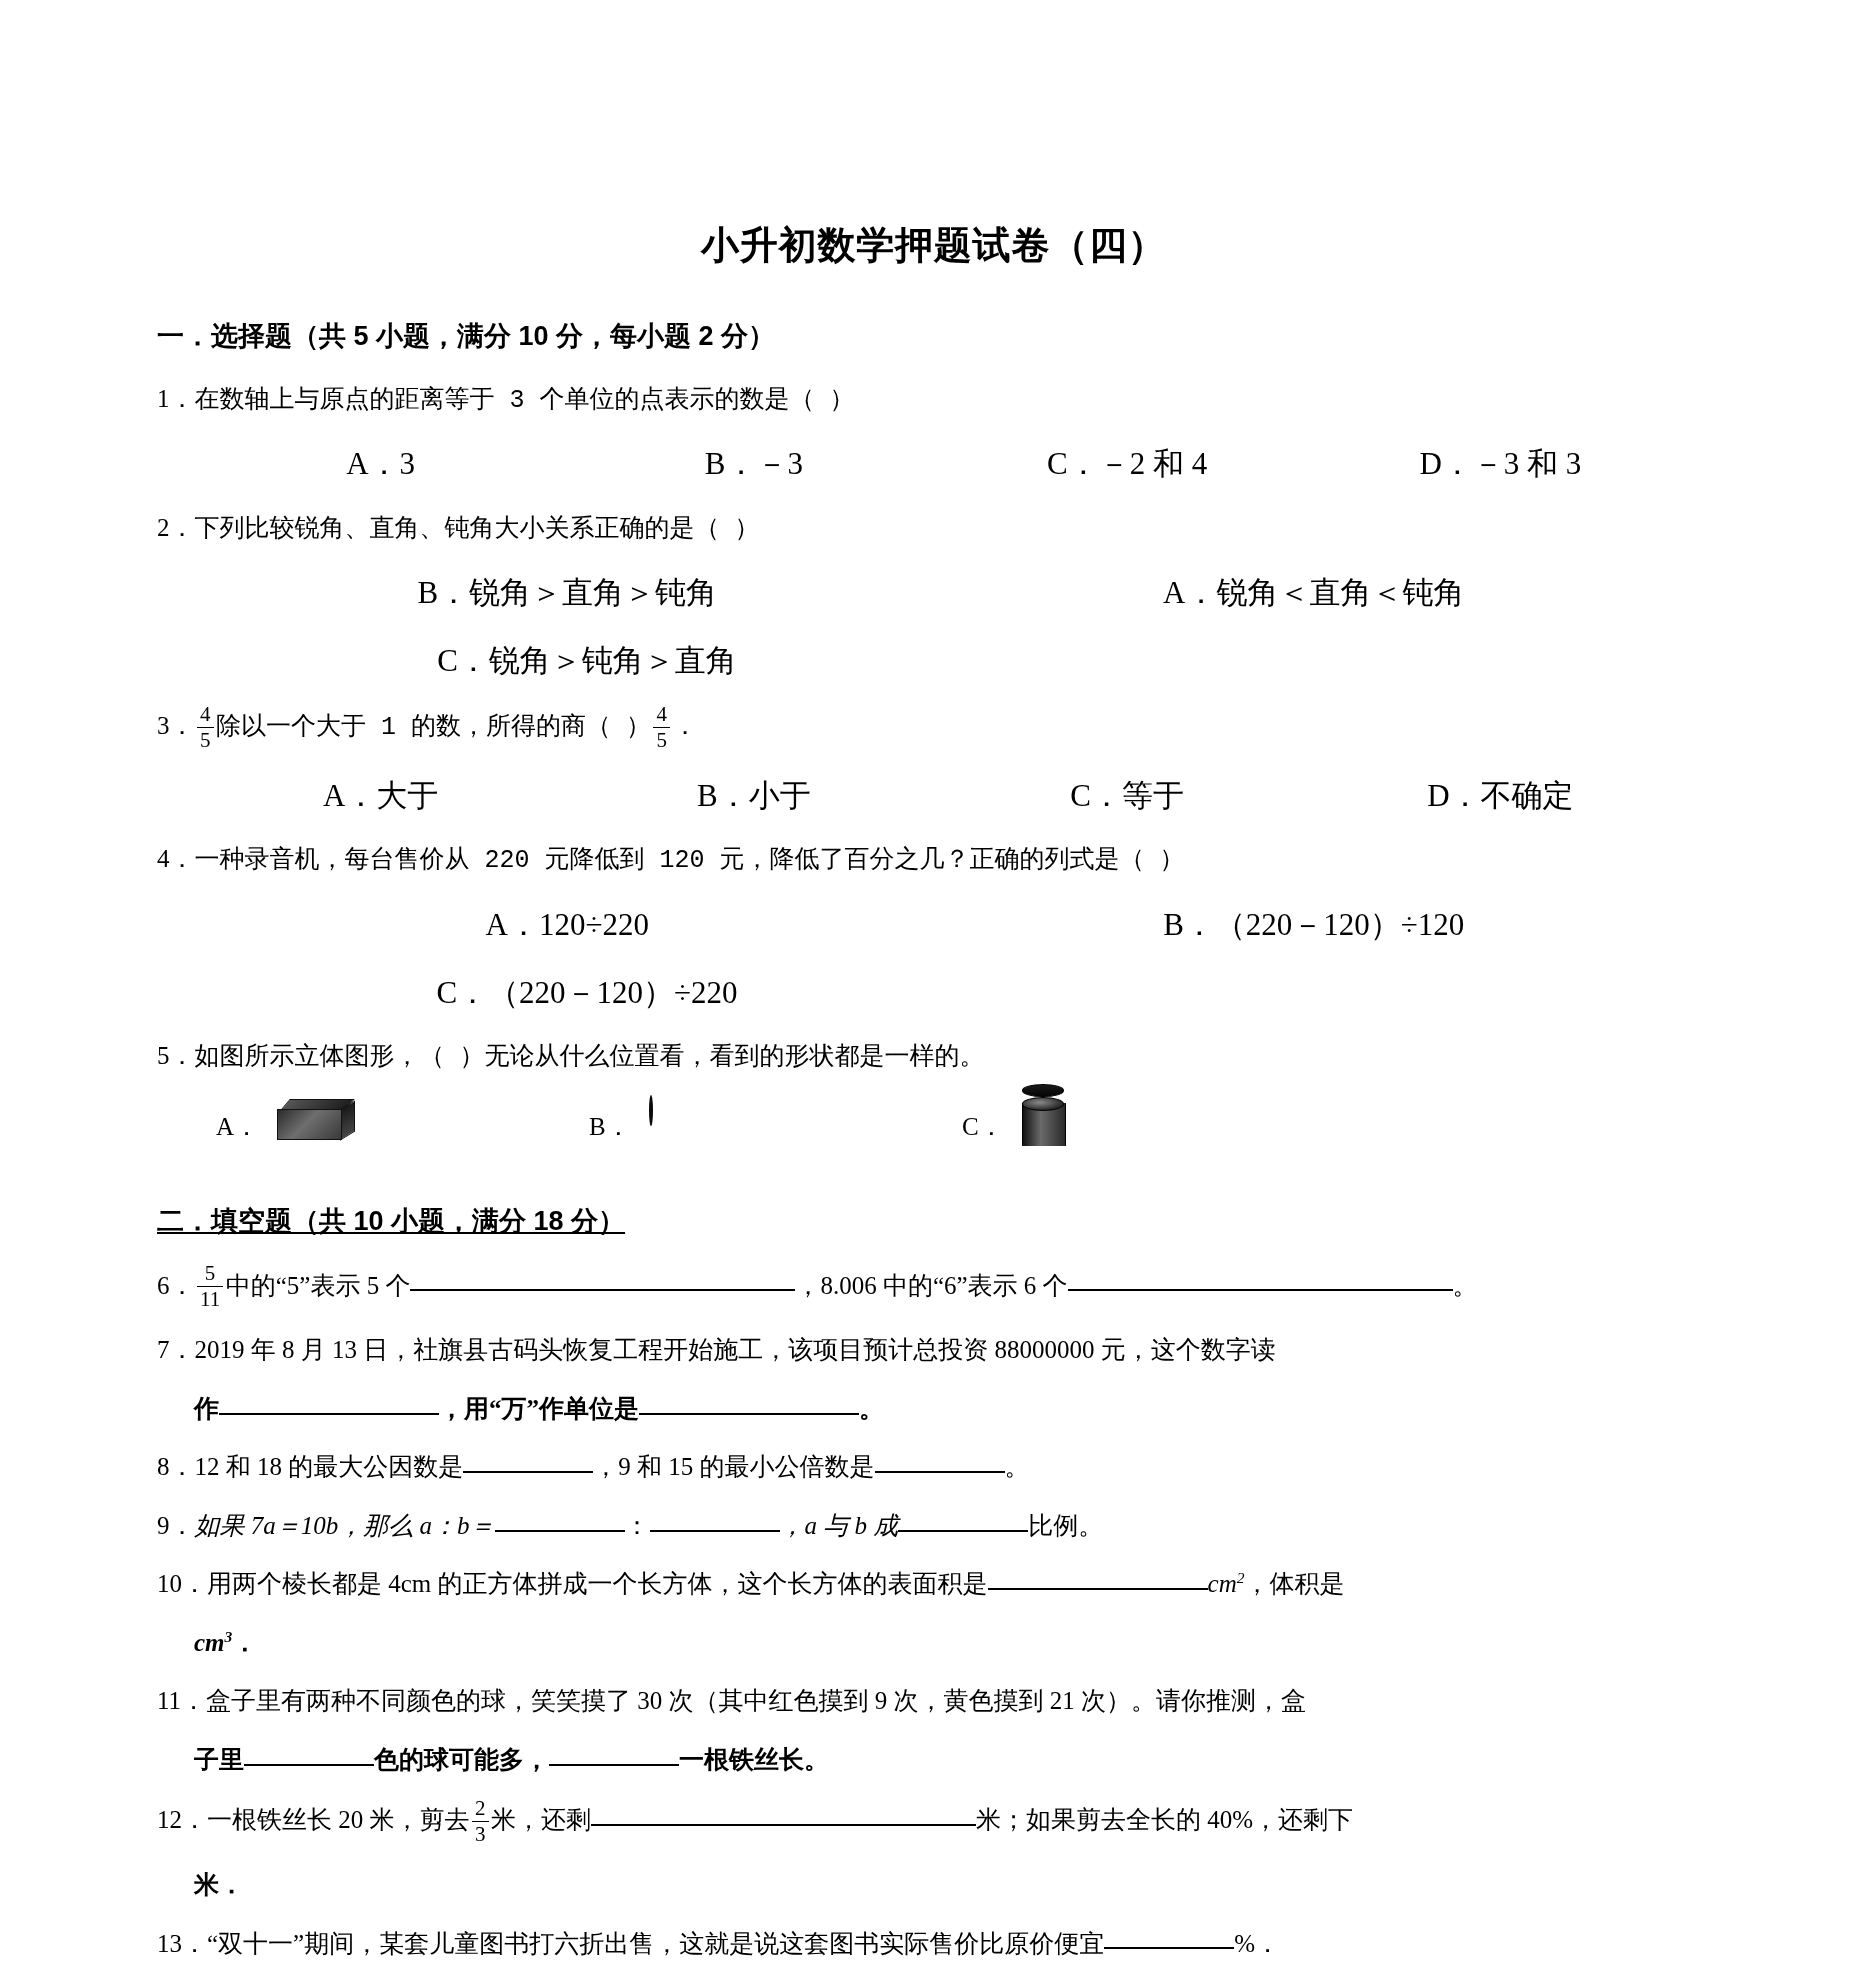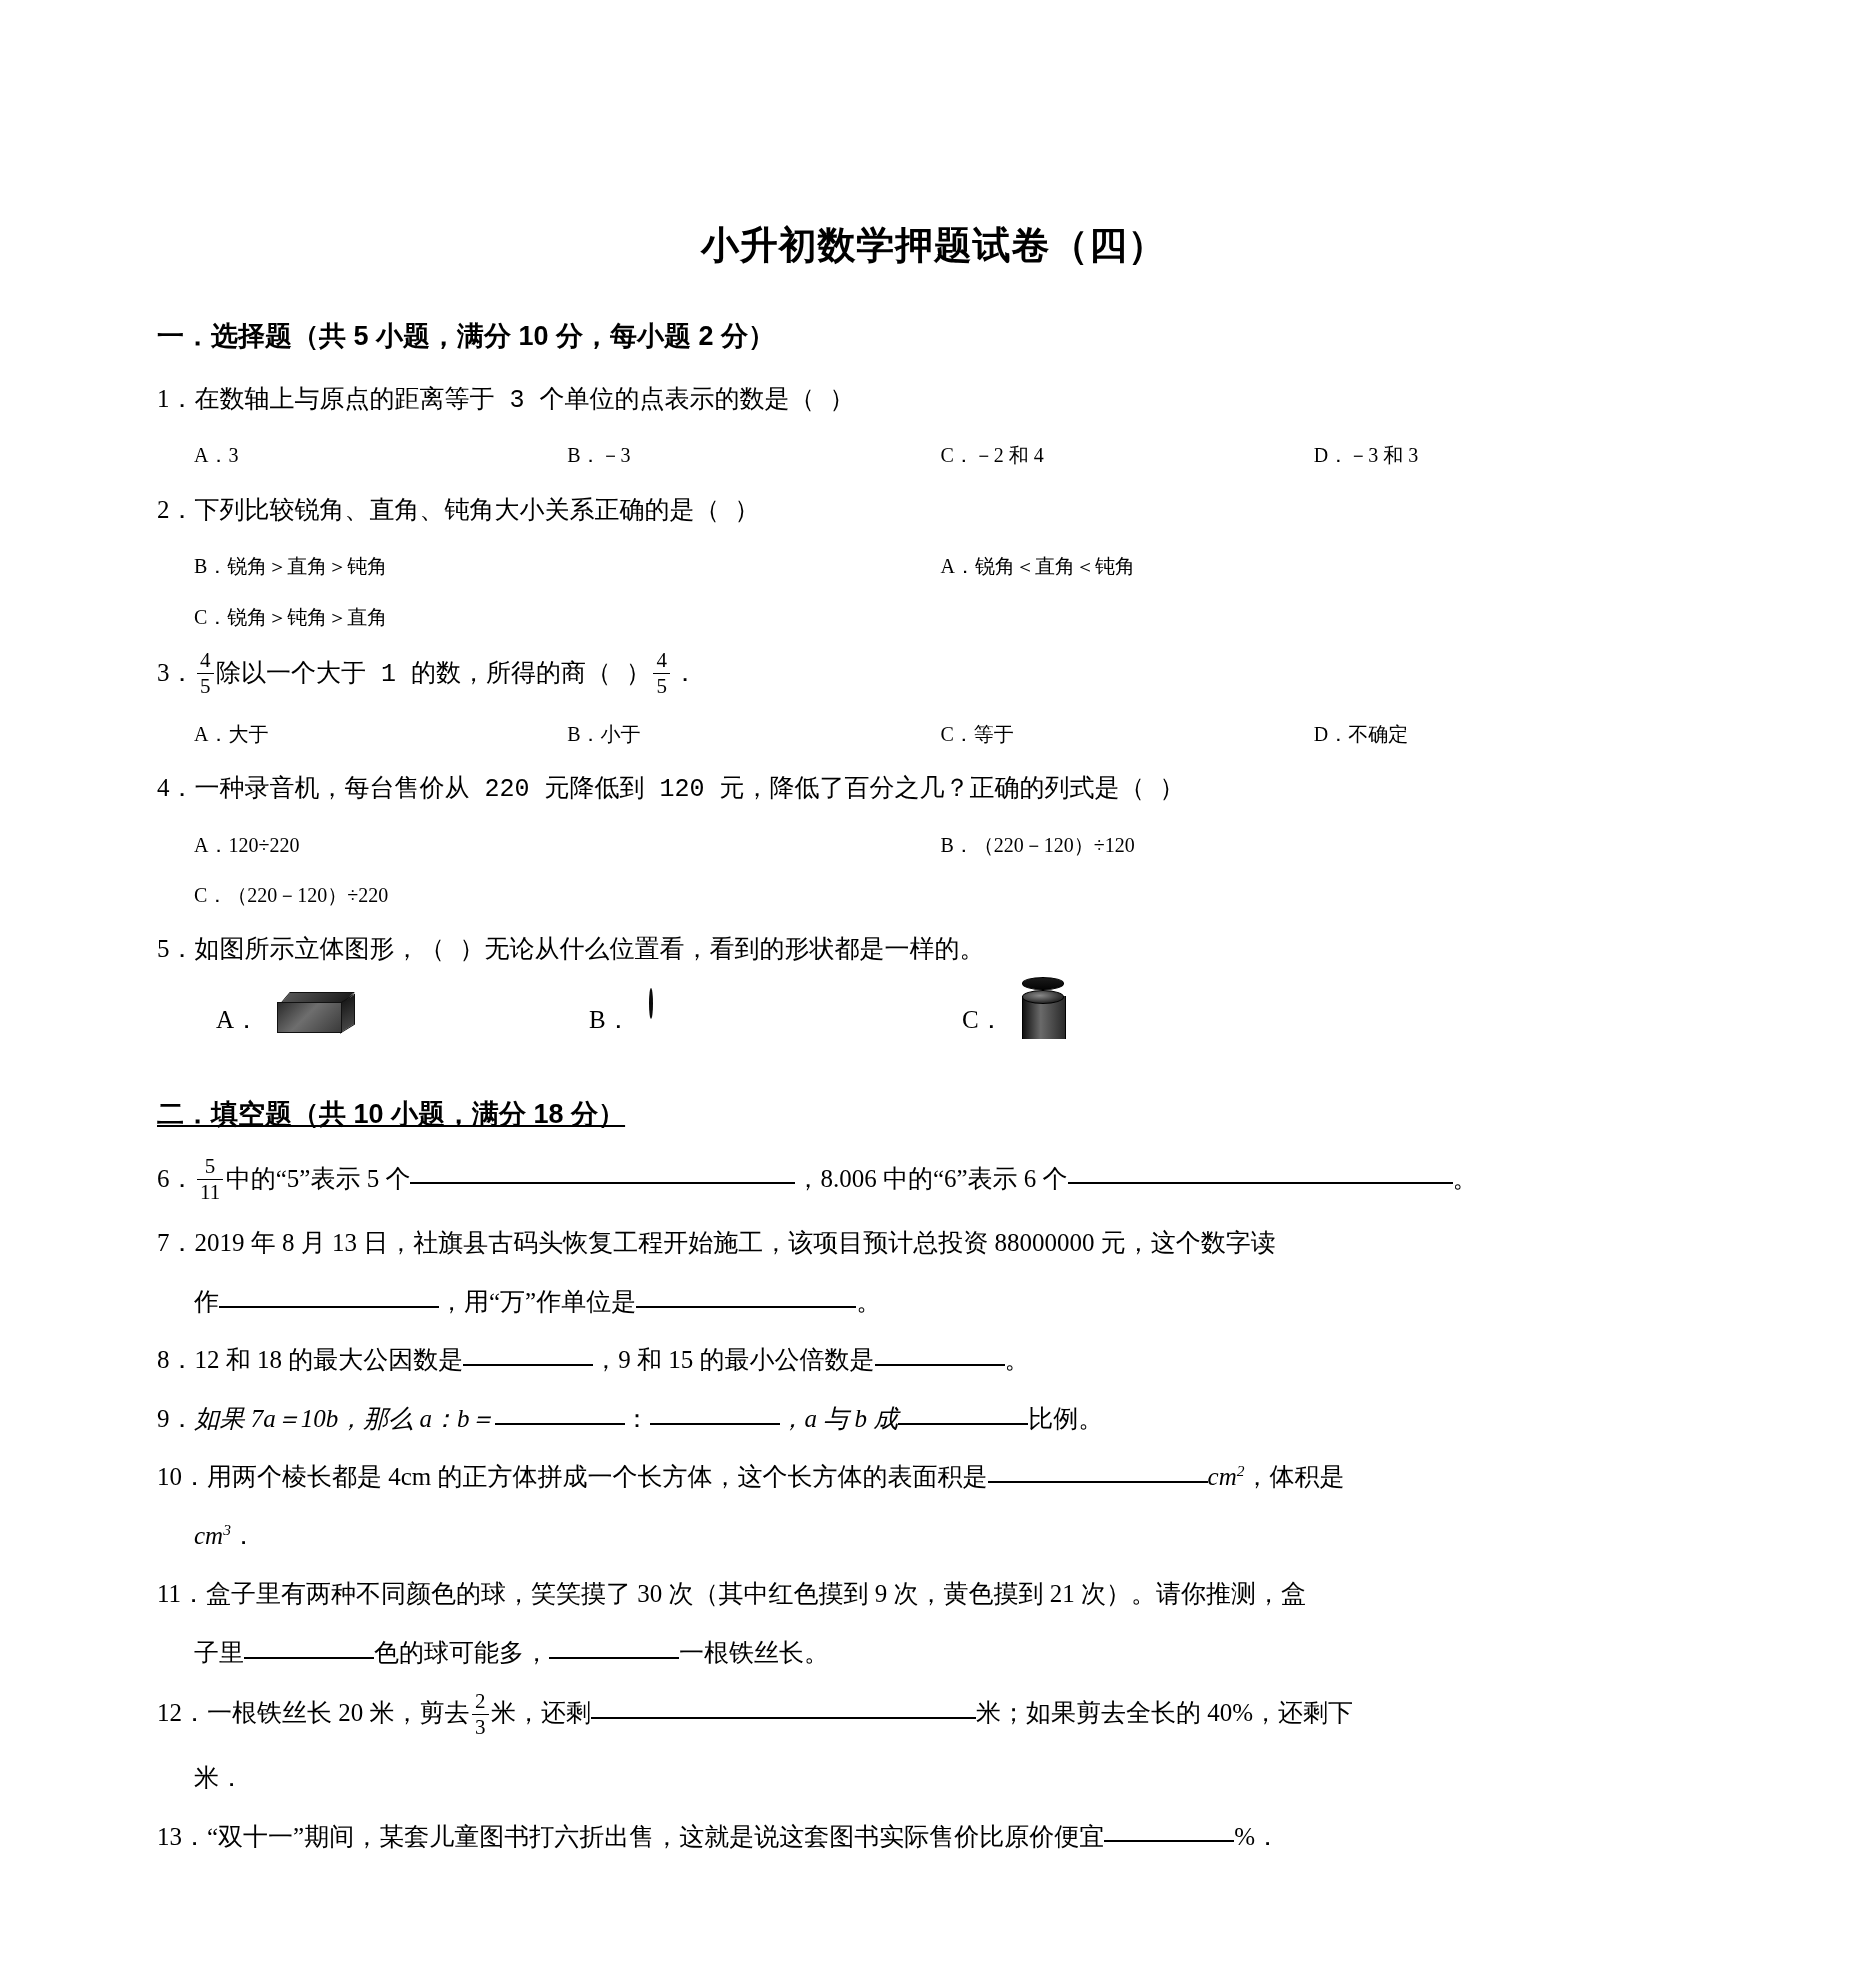--- a/index.html
+++ b/index.html
@@ -43,38 +43,40 @@
     font-size: 25px;
     line-height: 1.62;
     margin: 0 0 18px 0;
     display: block;
   }
   .q-body {
     display: inline;
     font-family: Liberation Mono, monospace;
   }
   .opts {
-    font-size: 20px;
+    font-size: 31px;
     line-height: 1.62;
     margin: 0 0 18px 0;
     padding-left: 37px;
     display: flex;
     flex-wrap: nowrap;
+    text-align: center;
   }
   .opts.wide .opt { width: 393px; }
   .opts.half .opt { width: 786px; }
   .opt {
     white-space: nowrap;
   }
   .indent {
     padding-left: 37px;
     display: block;
     font-size: 25px;
     line-height: 1.62;
     margin: 0 0 18px 0;
+    font-weight: bold;
   }
   .frac {
     display: inline-flex;
     flex-direction: column;
     align-items: center;
     vertical-align: middle;
     font-size: 21px;
     line-height: 1.08;
     margin: 0 2.4px;
     position: relative;

